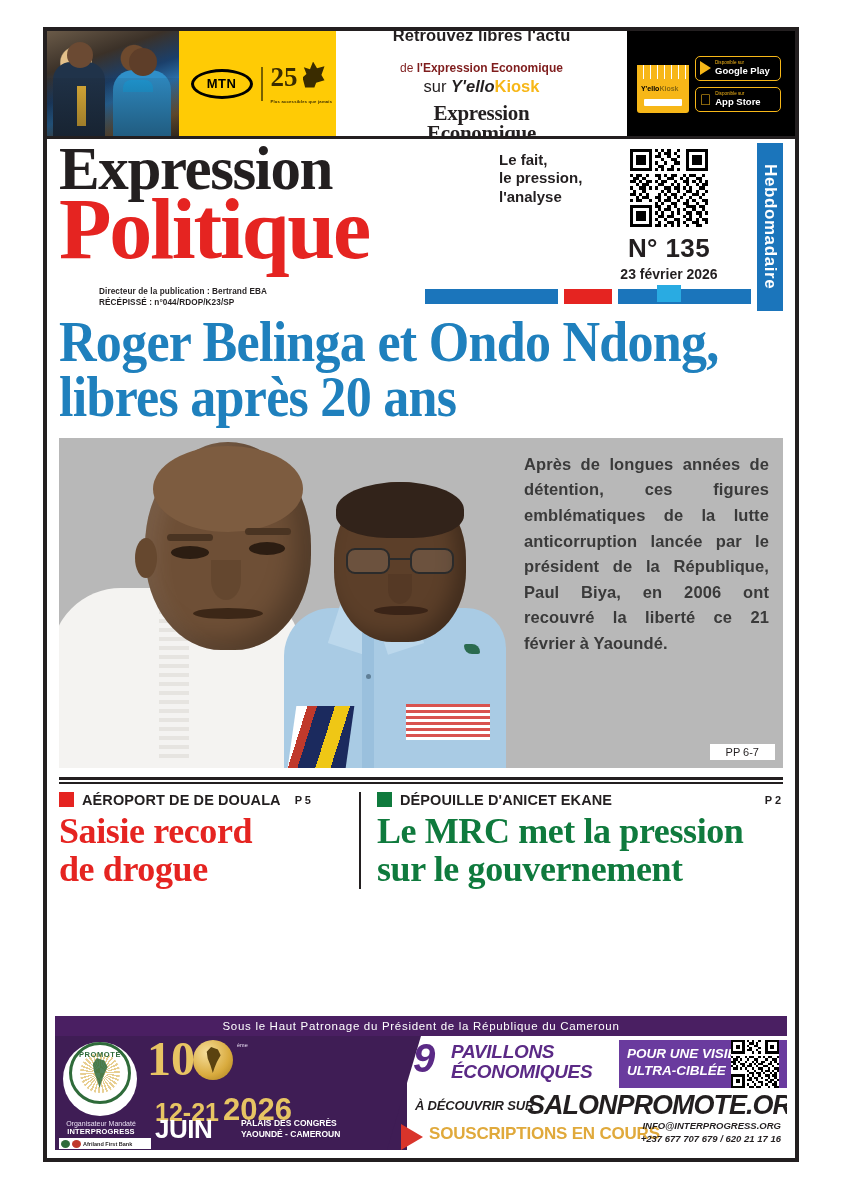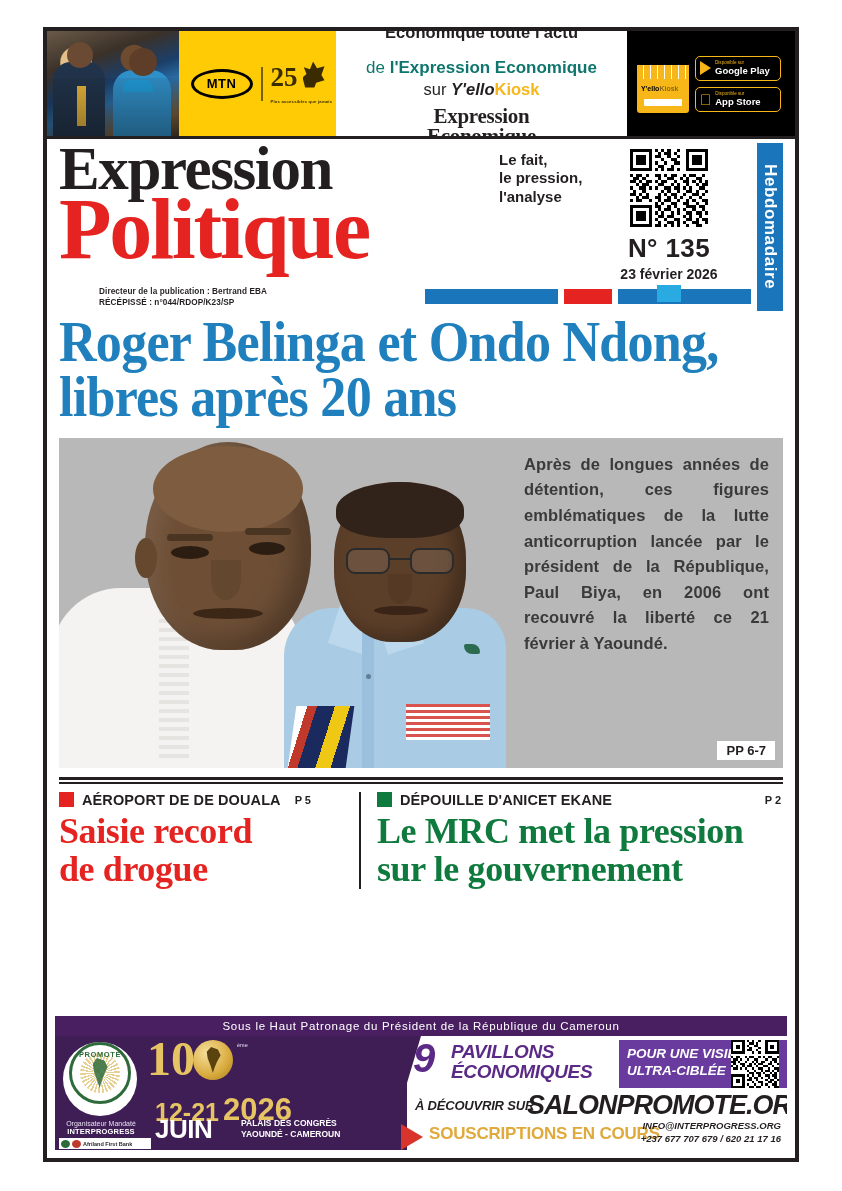--- a/index.html
+++ b/index.html
@@ -72,21 +72,21 @@
   }
   .mtn-25 .sub { font-size:4.2px; color:#3a2c00; letter-spacing:.2px; position:absolute; left:0; bottom:0; white-space:nowrap; font-weight:700;}
 
   .tb-mid {
     flex: 1; height:100%;
     background:#fff;
     display:flex; flex-direction:column; align-items:center; justify-content:center;
     padding-top: 2px;
   }
   .tb-l1 { font-size:16.5px; color:#231f20; font-weight:600; letter-spacing:.1px; }
-  .tb-l2 { font-size:17px; color:#0f766e; margin-top:16px;}
+  .tb-l2 { font-size:12px; color:#7f1d1d; margin-top:16px;}
   .tb-l2 b { font-weight:800; }
   .tb-l3 { font-size:16.5px; color:#231f20; margin-top:2px;}
   .tb-l3 .yello { font-weight:800; font-style:italic; color:#231f20; }
   .tb-l3 .kiosk { font-weight:800; color:#f7b718; }
   .tb-logo {
     margin-top:8px; text-align:center; line-height:.92;
     font-family:"Liberation Serif", serif; font-weight:700;
     font-size:21px; color:#231f20; letter-spacing:-.3px;
   }
 
@@ -231,21 +231,21 @@
     flex:1; padding:14px 14px 8px 10px;
     position:relative;
   }
   .blurb p{
     font-size:16.5px; font-weight:700; color:#3a3a3a;
     line-height:1.55; text-align:justify; letter-spacing:.1px;
   }
   .pp {
     position:absolute; right:8px; bottom:8px;
     background:#fff; color:#231f20;
-    font-size:13px; font-weight:700; padding:2px 9px;
+    font-size:11px; font-weight:400; padding:2px 16px;
   }
 
   
   .dblrule{ margin:9px 12px 0 12px; }
   .dblrule .t{height:3px;background:#231f20;}
   .dblrule .g{height:2px;background:#fff;}
   .dblrule .b{height:2px;background:#231f20;}
 
   
   .twocol { display:flex; padding: 8px 12px 0 12px; }
@@ -350,21 +350,21 @@
       <div class="mtn-oval">MTN</div>
       <div class="mtn-div"></div>
       <div class="mtn-25">
         <span class="num">25</span>
         <span class="bird"></span>
         <span class="sub">Plus accessibles que jamais</span>
       </div>
     </div>
 
     <div class="tb-mid">
-      <div class="tb-l1">Economique toute l'actu</div>
+      <div class="tb-l1">Retrouvez libres l'actu</div>
       <div class="tb-l2"><span>de </span><b>l'Expression Economique</b></div>
       <div class="tb-l3"><span>sur </span><span class="yello">Y'ello</span><span class="kiosk">Kiosk</span></div>
       <div class="tb-logo">
         <div>Expression</div>
         <div>Economique</div>
       </div>
     </div>
 
     <div class="tb-dl">
       <div class="dl-left">

